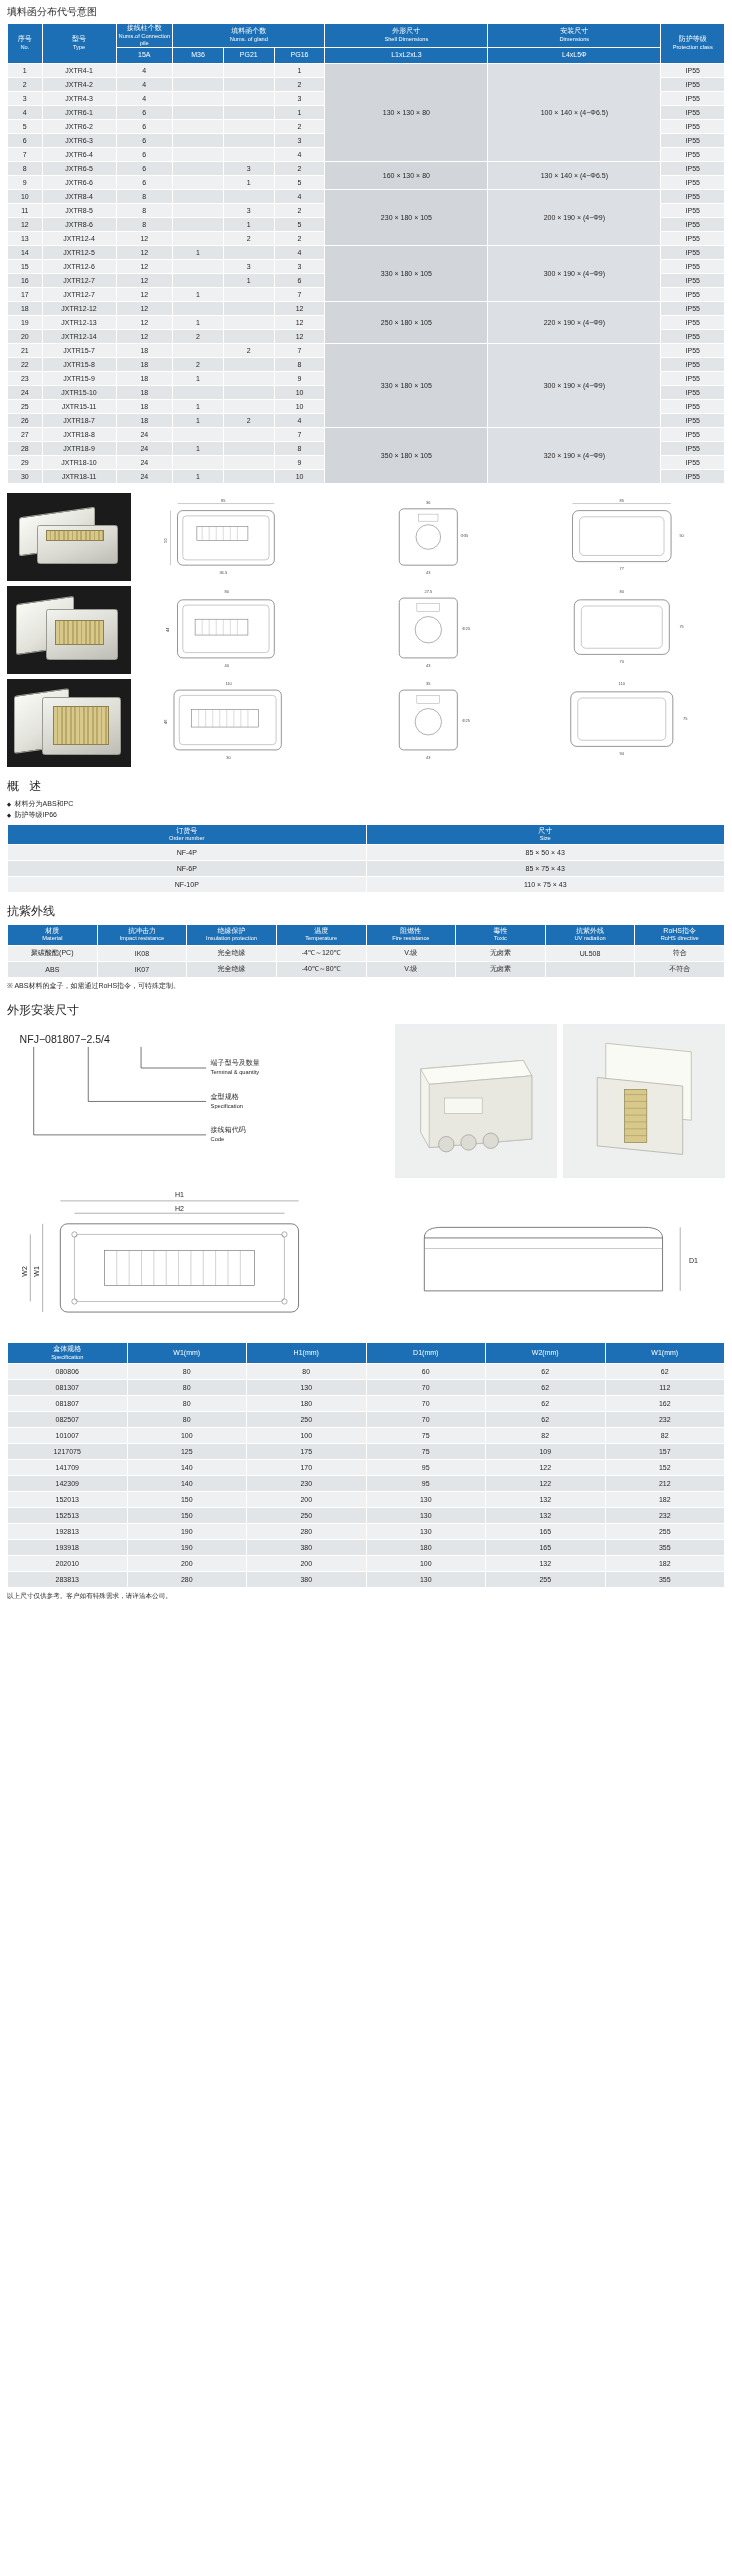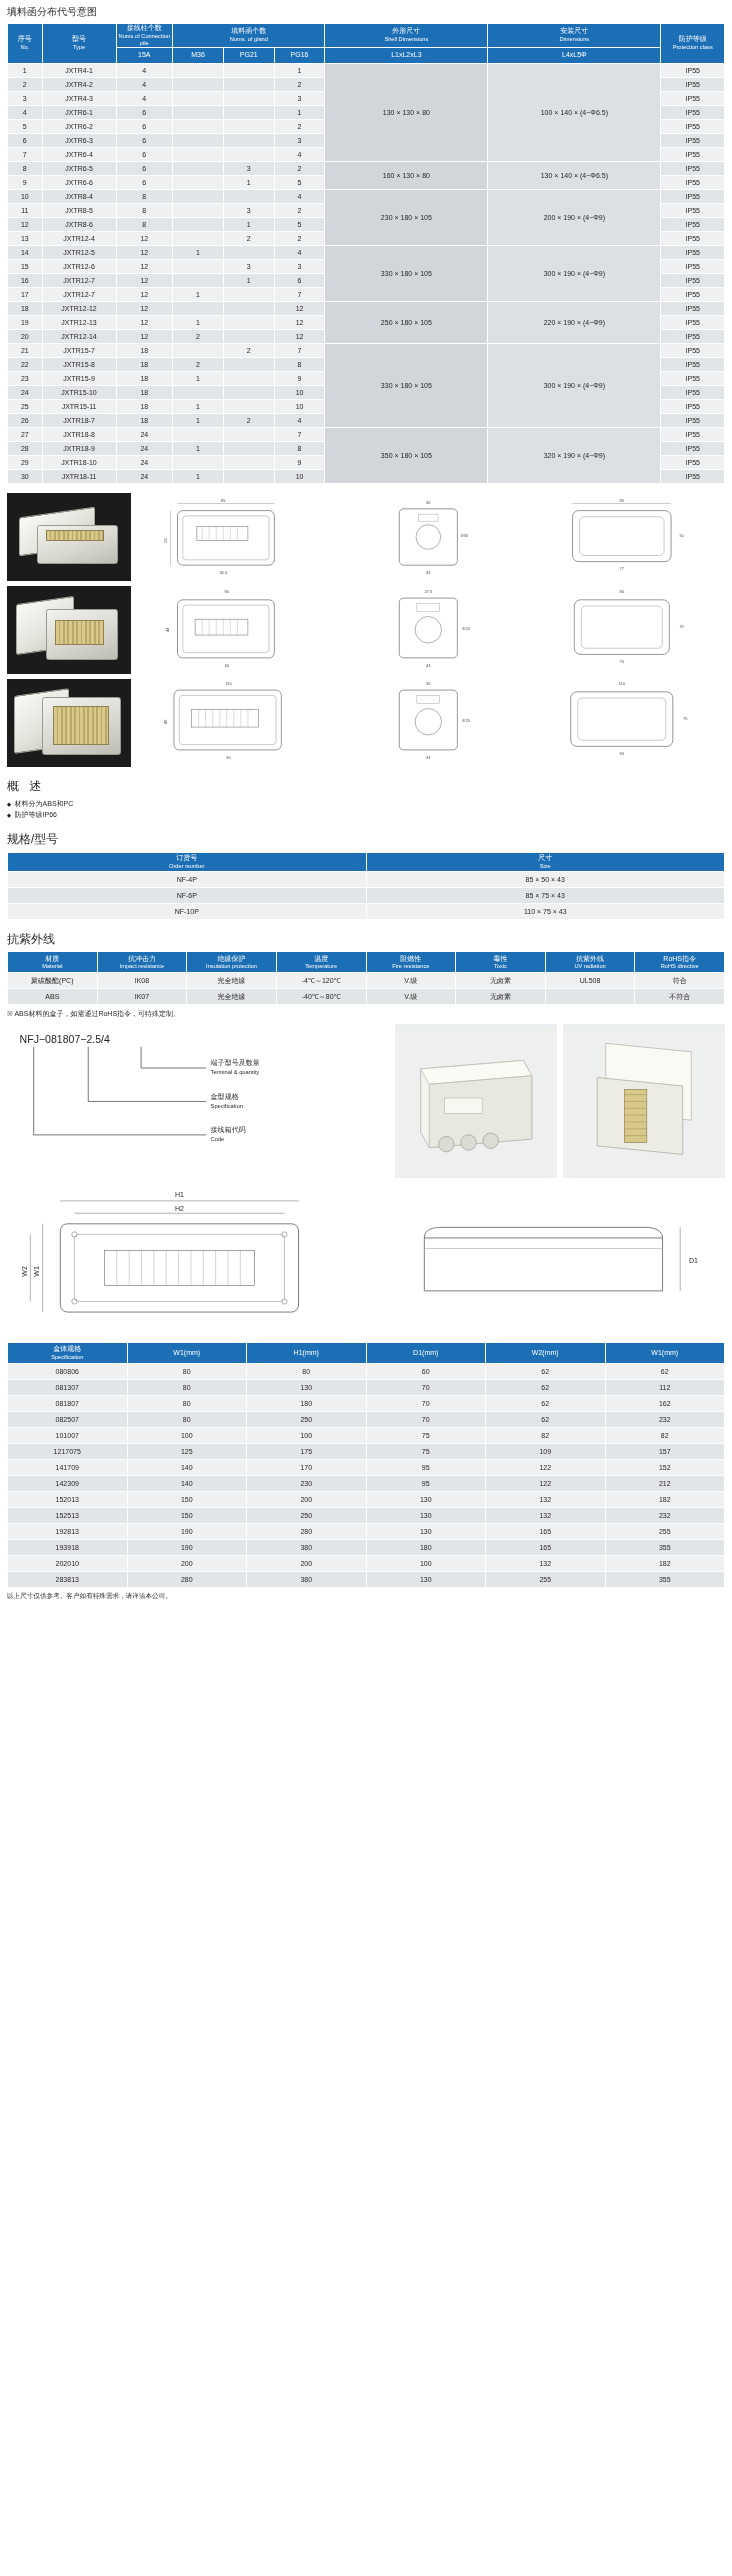--- a/index.html
+++ b/index.html
@@ -646,21 +646,20 @@
   </div>
 
   <div class="sec-head">
     <span class="cn">概</span>&nbsp;&nbsp;<span>述</span>
   </div>
   <div class="bullets">
     <div>材料分为ABS和PC</div>
     <div>防护等级IP66</div>
   </div>
 
-  <div class="sec-head">规格/型号</div>
   <table class="order">
     <thead>
       <tr>
         <th style="width:50%">
           <span>订货号</span><span class="en">Order number</span>
         </th>
         <th style="width:50%">
           <span>尺寸</span><span class="en">Size</span>
         </th>
       </tr>
@@ -713,20 +712,21 @@
           <td>-40℃～80℃</td>
           <td>V.级</td>
           <td>无卤素</td>
           <td></td>
           <td>不符合</td>
         </tr>
       </tbody>
   </table>
   <div class="note">※ ABS材料的盒子，如需通过RoHS指令，可特殊定制。</div>
 
+  <div class="sec-head">外形安装尺寸</div>
   <div class="codeblock">
     <div class="code-left">
       <svg viewBox="0 0 430 175" style="font-size:9px">
         <text id="code-text" x="14" y="22" font-size="12" fill="#231f20" font-family="Liberation Sans, sans-serif">NFJ−081807−2.5/4</text>
         <g stroke="#231f20" stroke-width="0.7" fill="none">
           <line x1="152" y1="26" x2="152" y2="50"></line>
             <line x1="152" y1="50" x2="226" y2="50"></line>
           <line x1="92" y1="26" x2="92" y2="88"></line>
             <line x1="92" y1="88" x2="226" y2="88"></line>
           <line x1="30" y1="26" x2="30" y2="126"></line>

